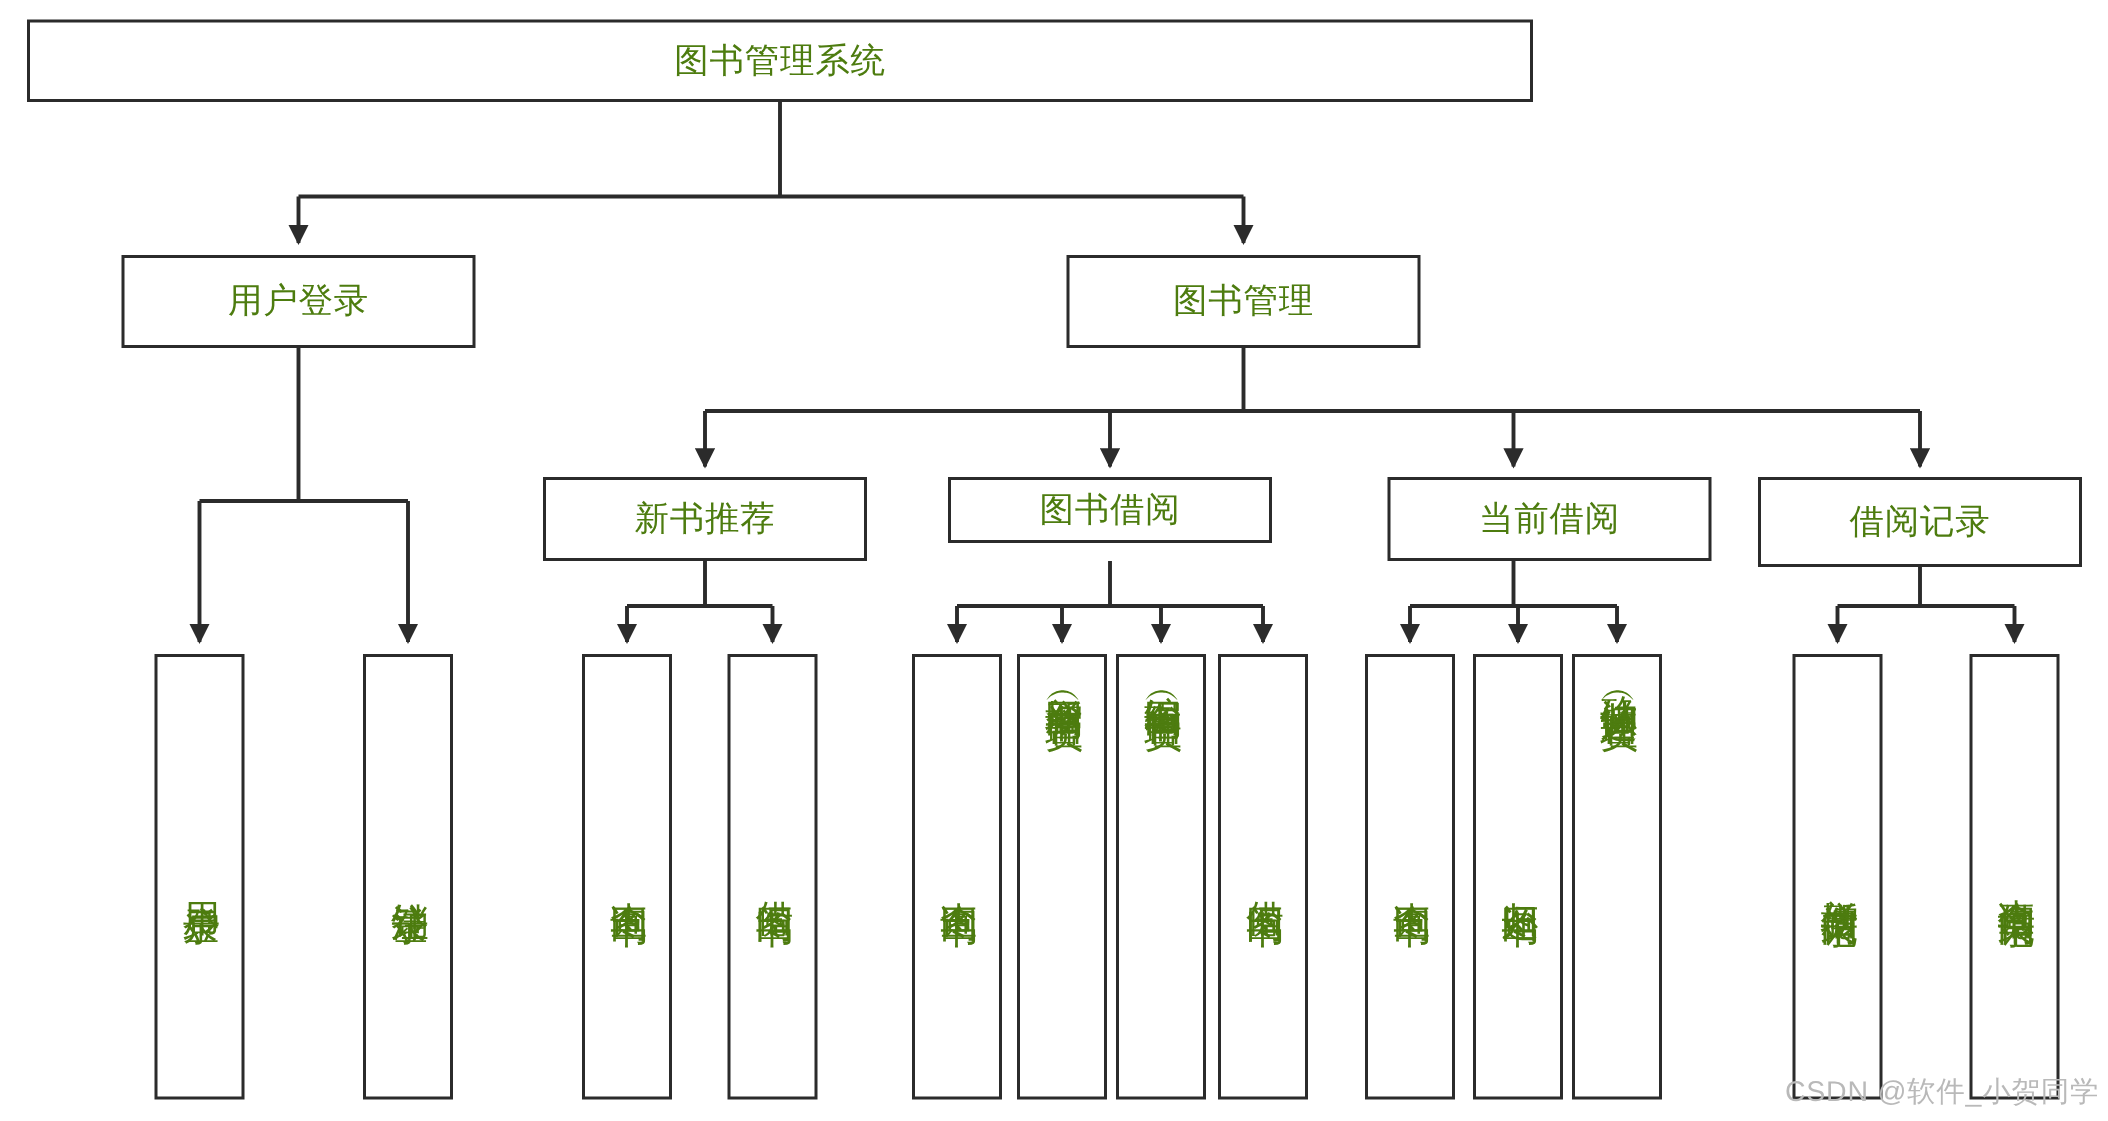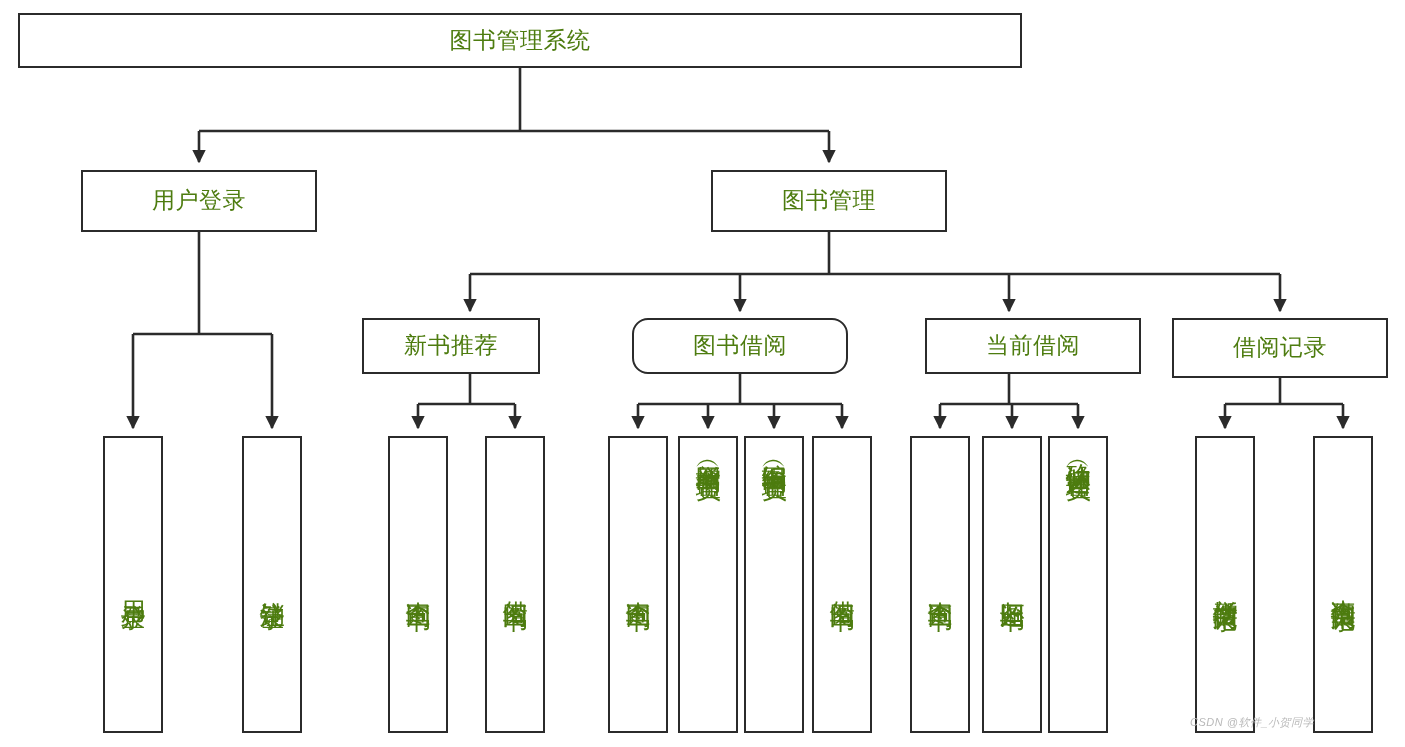--- a/index.html
+++ b/index.html
@@ -59,26 +59,25 @@
     -webkit-text-orientation:upright;
   }
   .node.v-node.center-text{
     align-items:center;
     padding-top:0;
   }
   #watermark{
     position:absolute;
     left:1190px;
     top:715px;
-    font-size:11px;
+    font-size:19px;
     color:#b9b9b9;
     white-space:nowrap;
     z-index:5;
     letter-spacing:0.5px;
-    font-style:italic;
   }
 </style>
 </head>
 <body>
 
 <div id="diagram-root">
 
   <svg id="edges" viewBox="0 0 1405 747" width="1405" height="747" xmlns="http://www.w3.org/2000/svg">
     <defs>
       <marker id="arrow" viewBox="0 0 10 10" refX="9" refY="5" markerWidth="5.2" markerHeight="5.2" orient="auto-start-reverse">
@@ -134,25 +133,25 @@
   </div>
 
   <div class="node h-node" style="left:81px;top:170px;width:236px;height:62px;">
     <span class="node-label">用户登录</span>
   </div>
 
   <div class="node h-node" style="left:711px;top:170px;width:236px;height:62px;">
     <span class="node-label">图书管理</span>
   </div>
 
-  <div class="node h-node" style="left:362px;top:318px;width:178px;height:56px;">
+  <div class="node h-node" style="left:362px;top:318px;width:216px;height:56px;">
     <span class="node-label">新书推荐</span>
   </div>
 
-  <div class="node h-node" style="left:632px;top:318px;width:216px;height:56px;border-radius:16px;">
+  <div class="node h-node" style="left:632px;top:318px;width:216px;height:44px;">
     <span class="node-label">图书借阅</span>
   </div>
 
   <div class="node h-node" style="left:901px;top:318px;width:216px;height:56px;margin-left:24px;">
     <span class="node-label">当前借阅</span>
   </div>
 
   <div class="node h-node" style="left:1172px;top:318px;width:216px;height:60px;">
     <span class="node-label">借阅记录</span>
   </div>

